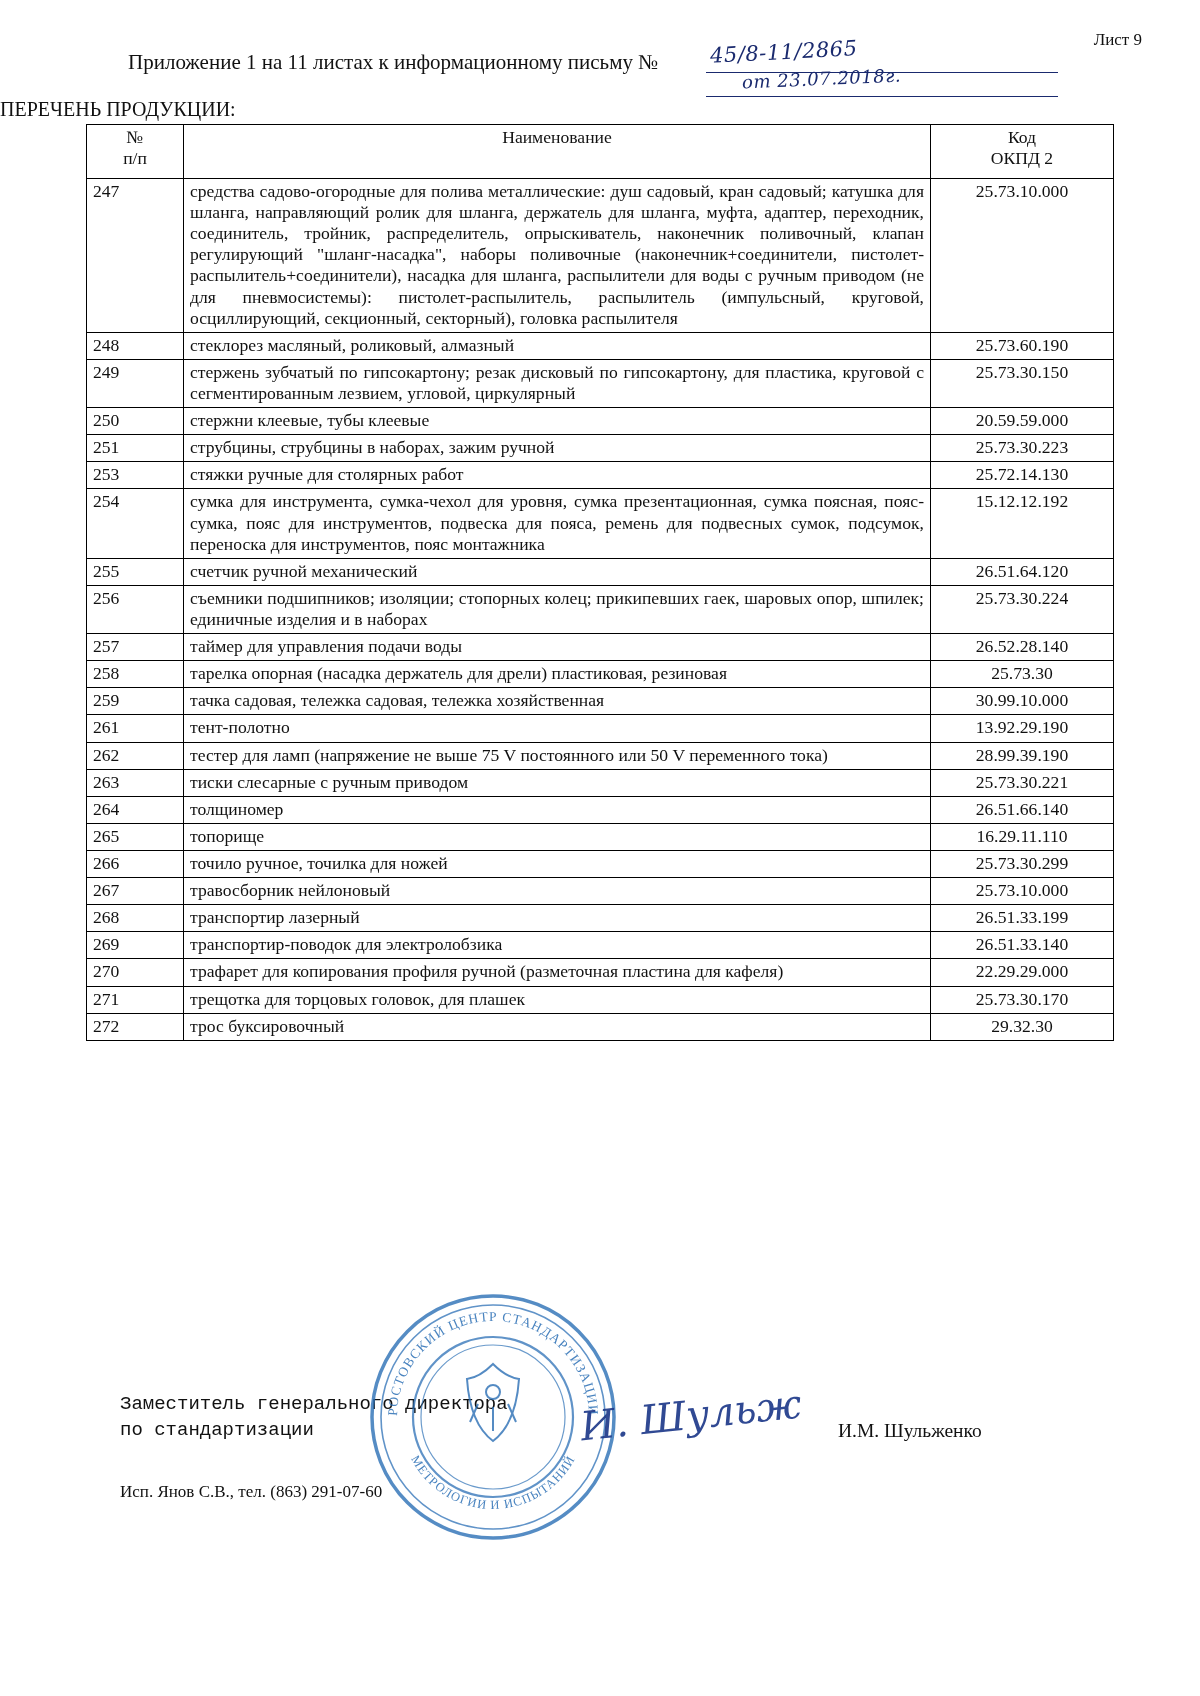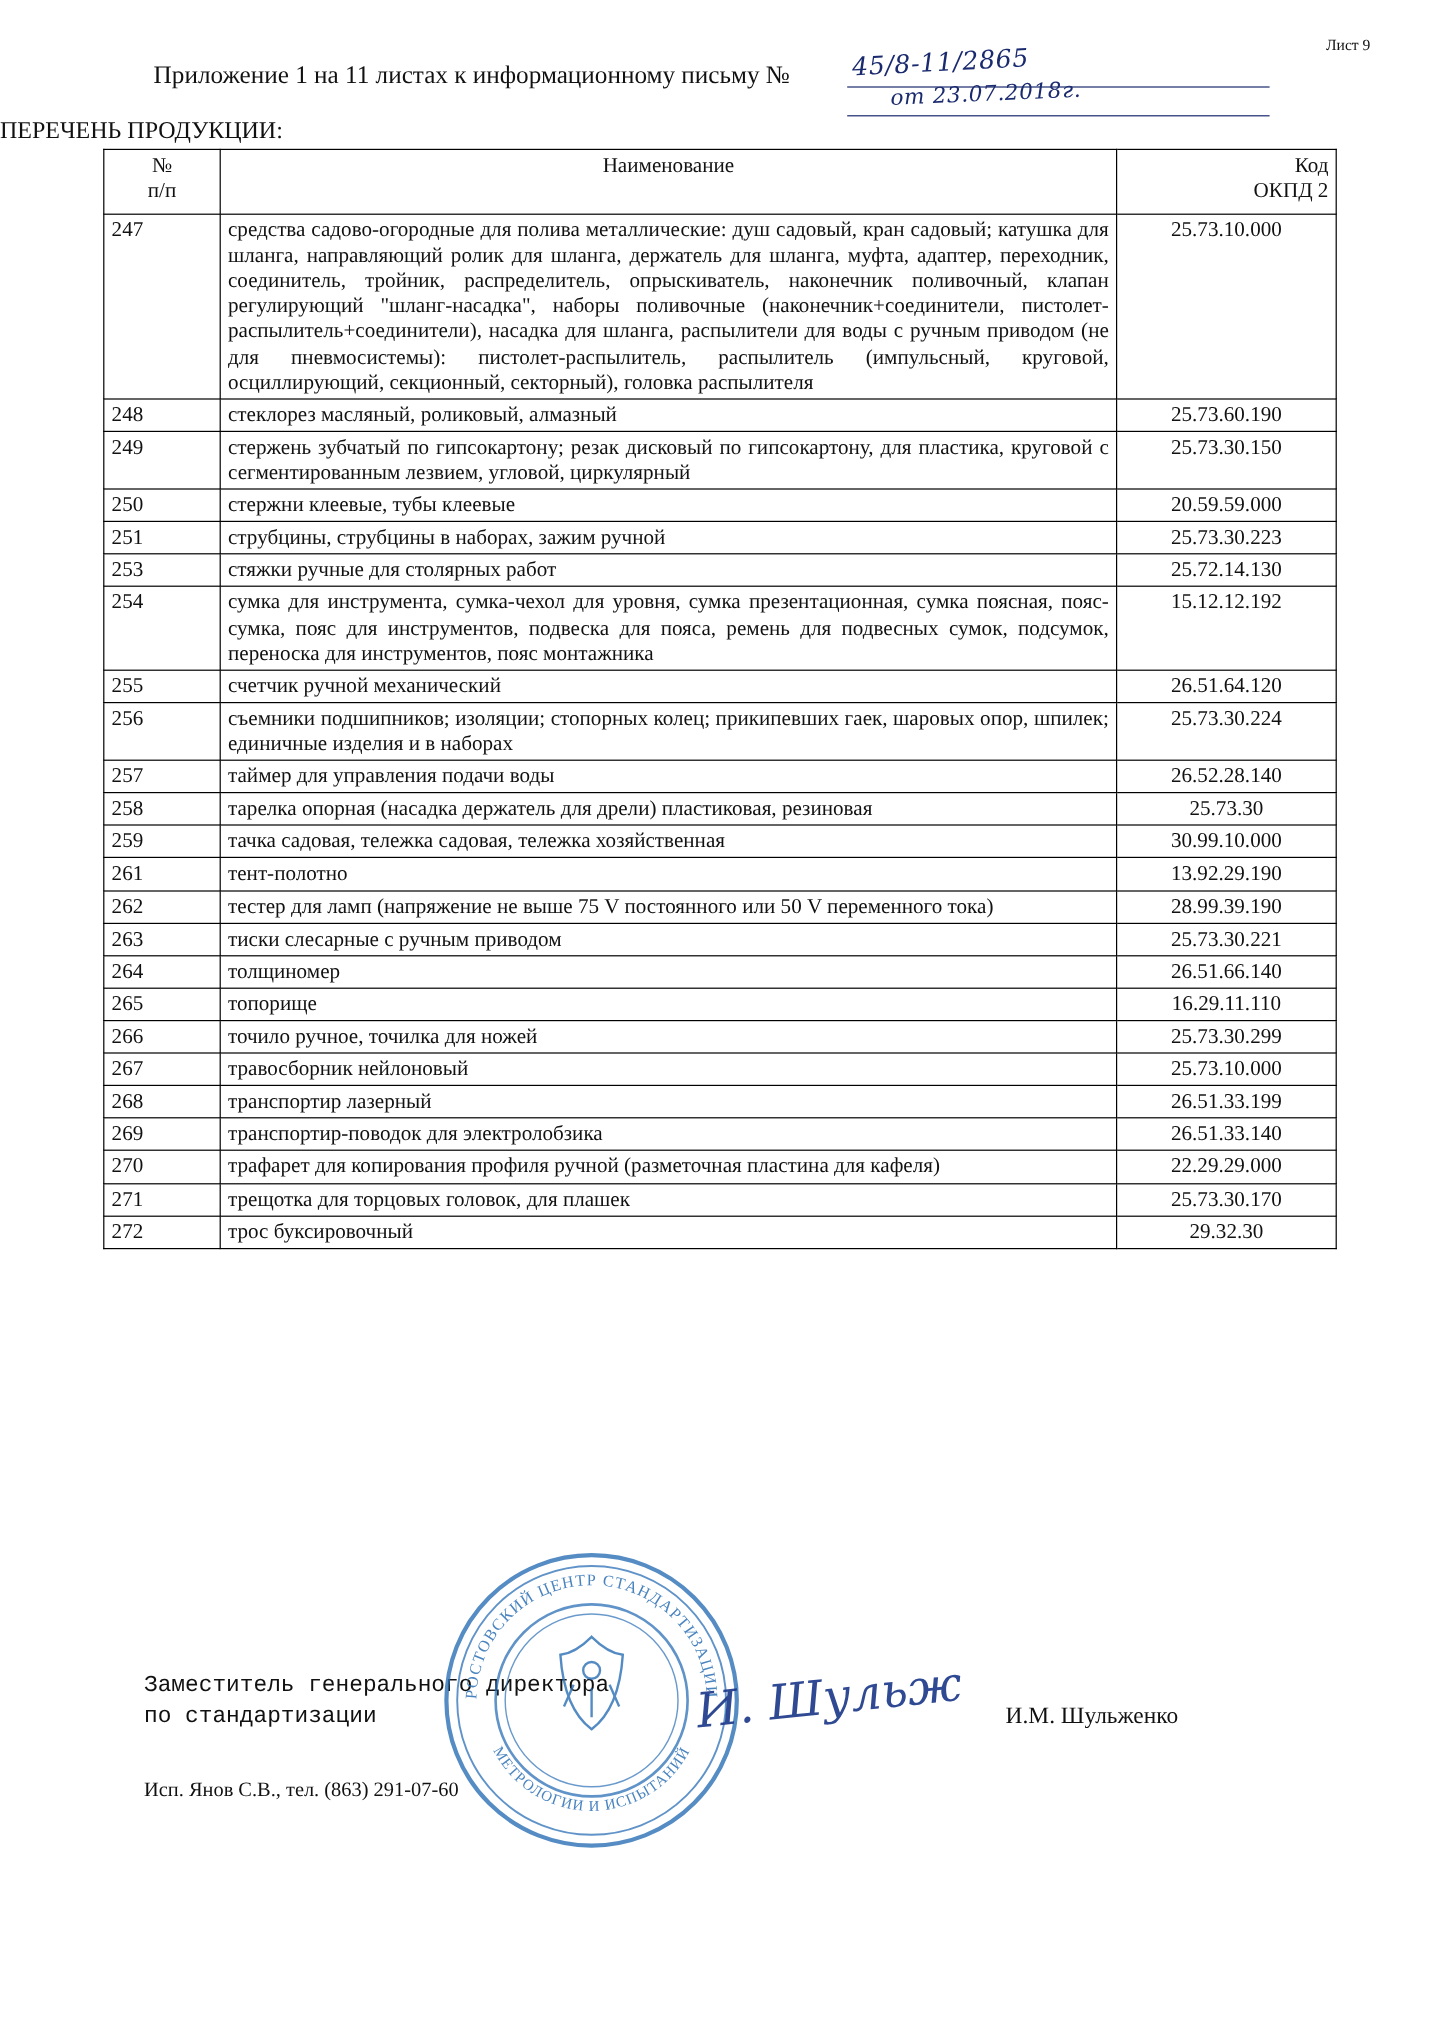--- a/index.html
+++ b/index.html
@@ -18,21 +18,21 @@
     position: absolute;
     left: 0; top: 0;
     width: 1200px;
     height: 1696px;
     overflow: hidden;
   }
   .sheet-no {
     position: absolute;
     right: 58px;
     top: 30px;
-    font-size: 13px;
+    font-size: 17px;
   }
   .header-line {
     position: absolute;
     left: 128px;
     top: 50px;
     font-size: 21px;
     white-space: nowrap;
   }
   .handwrite {
     font-family: "DejaVu Serif", serif;
@@ -88,21 +88,21 @@
   }
   table.main td, table.main th {
     border: 1.3px solid #000;
     vertical-align: top;
     padding: 2px 6px 3px 6px;
     font-size: 17.6px;
     line-height: 1.2;
   }
   th.hn { width: 84px; text-align: center; vertical-align: middle; font-weight: normal; }
   th.hname { text-align: center; vertical-align: middle; font-weight: normal; }
-  th.hcode { width: 170px; text-align: right; vertical-align: middle; font-weight: normal; }
+  th.hcode { width: 170px; text-align: center; vertical-align: middle; font-weight: normal; }
   td.num { text-align: left; font-size: 18px; padding-top: 3px; }
   td.name { text-align: justify; text-justify: inter-word; padding-left: 9px; padding-right: 8px; margin-left: 28px; }
   td.code { text-align: center; font-size: 18px; padding-top: 3px; }
   .hdr-cell { height: 48px; }
 
   .sign-block {
     position: absolute;
     left: 120px;
     top: 1392px;
     font-size: 19px;

